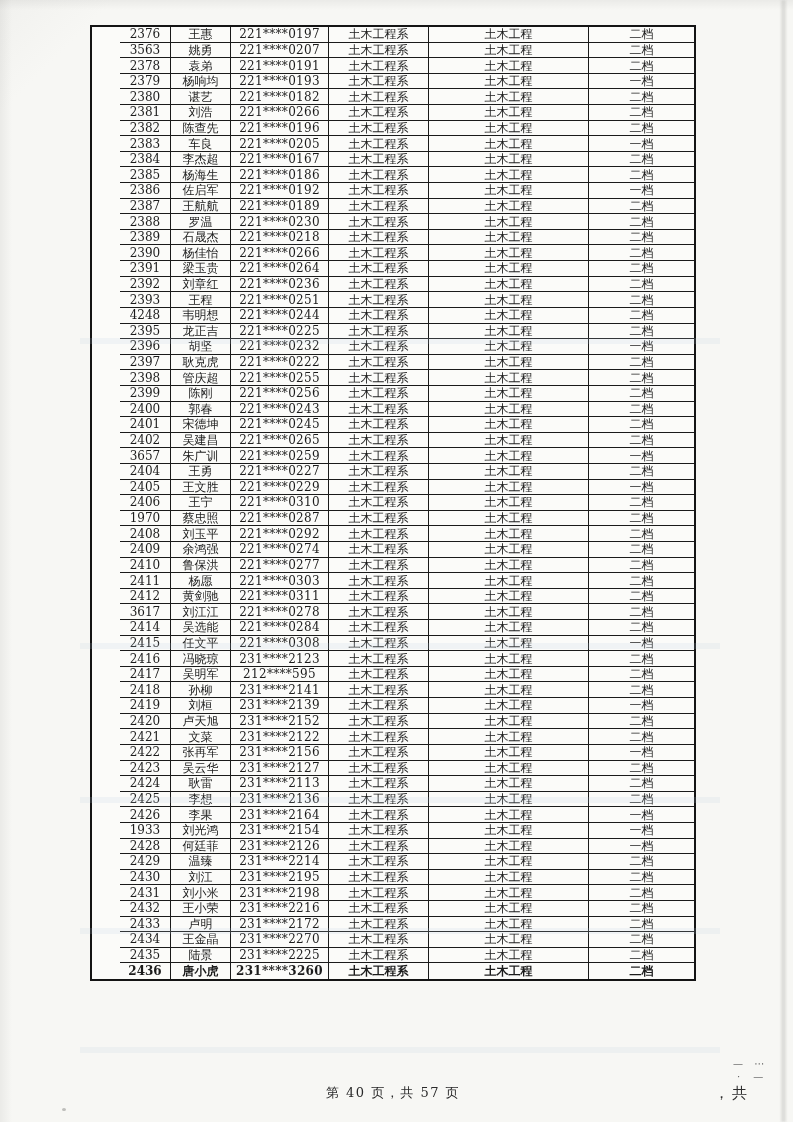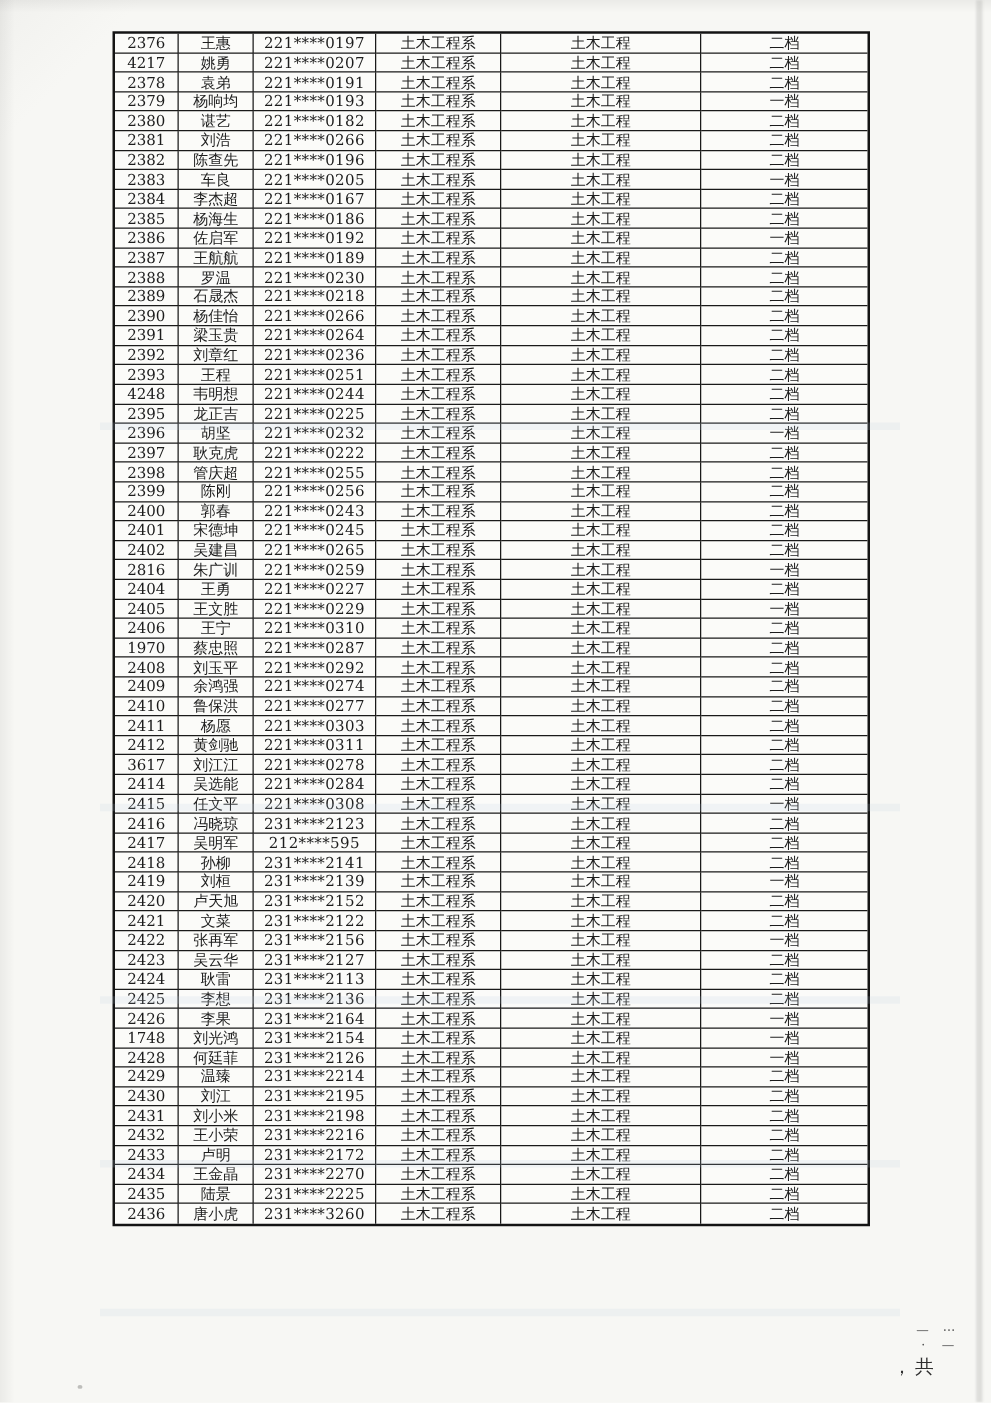--- a/index.html
+++ b/index.html
@@ -15,32 +15,33 @@
   .edge-right-band{position:absolute;right:7px;top:0;width:5px;height:100%;background:rgba(175,175,172,0.35);filter:blur(1px);}
 
   .records-table{
     position:absolute;left:90px;top:25px;width:606px;height:956px;
     display:grid;
     grid-template-columns:51px 60px 98px 100px 160px auto;
     grid-auto-rows:1fr;
     border:2px solid #141414;
     background:#fbfbf9;
     box-sizing:border-box;
+    padding-left:28px;
   }
   .row{display:contents;}
   .cell{
     border-right:1.4px solid #1a1a1a;
     border-bottom:1.4px solid #1a1a1a;
     display:flex;align-items:center;justify-content:center;
     font-size:12px;line-height:1;
     white-space:nowrap;overflow:hidden;
     color:#1c1c1c;
   }
   .cell:nth-child(6n){border-right:none;}
-  .row:last-child .cell{border-bottom:none;}
+  .row:last-child .cell{border-bottom:none;font-weight:bold;}
   .cell.code{letter-spacing:0.3px;}
 
   .streak{position:absolute;left:80px;width:640px;height:6px;background:rgba(185,205,222,0.16);pointer-events:none;}
   .streak.s1{top:338px;}
   .streak.s2{top:643px;}
   .streak.s3{top:797px;}
   .streak.s4{top:928px;}
   .streak.s5{top:1047px;}
 
   .page-footer{
@@ -57,21 +58,21 @@
 </head>
 <body>
 
 <div class="page">
   <div class="edge-top"></div>
   <div class="edge-left"></div>
   <div class="edge-right-band"></div>
 
   <div class="records-table">
       <div class="row"><div class="cell">2376</div><div class="cell">王惠</div><div class="cell code">221****0197</div><div class="cell">土木工程系</div><div class="cell">土木工程</div><div class="cell">二档</div></div>
-      <div class="row"><div class="cell">4217</div><div class="cell">姚勇</div><div class="cell code">221****0207</div><div class="cell">土木工程系</div><div class="cell">土木工程</div><div class="cell">二档</div></div>
+      <div class="row"><div class="cell">3563</div><div class="cell">姚勇</div><div class="cell code">221****0207</div><div class="cell">土木工程系</div><div class="cell">土木工程</div><div class="cell">二档</div></div>
       <div class="row"><div class="cell">2378</div><div class="cell">袁弟</div><div class="cell code">221****0191</div><div class="cell">土木工程系</div><div class="cell">土木工程</div><div class="cell">二档</div></div>
       <div class="row"><div class="cell">2379</div><div class="cell">杨响均</div><div class="cell code">221****0193</div><div class="cell">土木工程系</div><div class="cell">土木工程</div><div class="cell">一档</div></div>
       <div class="row"><div class="cell">2380</div><div class="cell">谌艺</div><div class="cell code">221****0182</div><div class="cell">土木工程系</div><div class="cell">土木工程</div><div class="cell">二档</div></div>
       <div class="row"><div class="cell">2381</div><div class="cell">刘浩</div><div class="cell code">221****0266</div><div class="cell">土木工程系</div><div class="cell">土木工程</div><div class="cell">二档</div></div>
       <div class="row"><div class="cell">2382</div><div class="cell">陈查先</div><div class="cell code">221****0196</div><div class="cell">土木工程系</div><div class="cell">土木工程</div><div class="cell">二档</div></div>
       <div class="row"><div class="cell">2383</div><div class="cell">车良</div><div class="cell code">221****0205</div><div class="cell">土木工程系</div><div class="cell">土木工程</div><div class="cell">一档</div></div>
       <div class="row"><div class="cell">2384</div><div class="cell">李杰超</div><div class="cell code">221****0167</div><div class="cell">土木工程系</div><div class="cell">土木工程</div><div class="cell">二档</div></div>
       <div class="row"><div class="cell">2385</div><div class="cell">杨海生</div><div class="cell code">221****0186</div><div class="cell">土木工程系</div><div class="cell">土木工程</div><div class="cell">二档</div></div>
       <div class="row"><div class="cell">2386</div><div class="cell">佐启军</div><div class="cell code">221****0192</div><div class="cell">土木工程系</div><div class="cell">土木工程</div><div class="cell">一档</div></div>
       <div class="row"><div class="cell">2387</div><div class="cell">王航航</div><div class="cell code">221****0189</div><div class="cell">土木工程系</div><div class="cell">土木工程</div><div class="cell">二档</div></div>
@@ -83,21 +84,21 @@
       <div class="row"><div class="cell">2393</div><div class="cell">王程</div><div class="cell code">221****0251</div><div class="cell">土木工程系</div><div class="cell">土木工程</div><div class="cell">二档</div></div>
       <div class="row"><div class="cell">4248</div><div class="cell">韦明想</div><div class="cell code">221****0244</div><div class="cell">土木工程系</div><div class="cell">土木工程</div><div class="cell">二档</div></div>
       <div class="row"><div class="cell">2395</div><div class="cell">龙正吉</div><div class="cell code">221****0225</div><div class="cell">土木工程系</div><div class="cell">土木工程</div><div class="cell">二档</div></div>
       <div class="row"><div class="cell">2396</div><div class="cell">胡坚</div><div class="cell code">221****0232</div><div class="cell">土木工程系</div><div class="cell">土木工程</div><div class="cell">一档</div></div>
       <div class="row"><div class="cell">2397</div><div class="cell">耿克虎</div><div class="cell code">221****0222</div><div class="cell">土木工程系</div><div class="cell">土木工程</div><div class="cell">二档</div></div>
       <div class="row"><div class="cell">2398</div><div class="cell">管庆超</div><div class="cell code">221****0255</div><div class="cell">土木工程系</div><div class="cell">土木工程</div><div class="cell">二档</div></div>
       <div class="row"><div class="cell">2399</div><div class="cell">陈刚</div><div class="cell code">221****0256</div><div class="cell">土木工程系</div><div class="cell">土木工程</div><div class="cell">二档</div></div>
       <div class="row"><div class="cell">2400</div><div class="cell">郭春</div><div class="cell code">221****0243</div><div class="cell">土木工程系</div><div class="cell">土木工程</div><div class="cell">二档</div></div>
       <div class="row"><div class="cell">2401</div><div class="cell">宋德坤</div><div class="cell code">221****0245</div><div class="cell">土木工程系</div><div class="cell">土木工程</div><div class="cell">二档</div></div>
       <div class="row"><div class="cell">2402</div><div class="cell">吴建昌</div><div class="cell code">221****0265</div><div class="cell">土木工程系</div><div class="cell">土木工程</div><div class="cell">二档</div></div>
-      <div class="row"><div class="cell">2816</div><div class="cell">朱广训</div><div class="cell code">221****0259</div><div class="cell">土木工程系</div><div class="cell">土木工程</div><div class="cell">一档</div></div>
+      <div class="row"><div class="cell">3657</div><div class="cell">朱广训</div><div class="cell code">221****0259</div><div class="cell">土木工程系</div><div class="cell">土木工程</div><div class="cell">一档</div></div>
       <div class="row"><div class="cell">2404</div><div class="cell">王勇</div><div class="cell code">221****0227</div><div class="cell">土木工程系</div><div class="cell">土木工程</div><div class="cell">二档</div></div>
       <div class="row"><div class="cell">2405</div><div class="cell">王文胜</div><div class="cell code">221****0229</div><div class="cell">土木工程系</div><div class="cell">土木工程</div><div class="cell">一档</div></div>
       <div class="row"><div class="cell">2406</div><div class="cell">王宁</div><div class="cell code">221****0310</div><div class="cell">土木工程系</div><div class="cell">土木工程</div><div class="cell">二档</div></div>
       <div class="row"><div class="cell">1970</div><div class="cell">蔡忠照</div><div class="cell code">221****0287</div><div class="cell">土木工程系</div><div class="cell">土木工程</div><div class="cell">二档</div></div>
       <div class="row"><div class="cell">2408</div><div class="cell">刘玉平</div><div class="cell code">221****0292</div><div class="cell">土木工程系</div><div class="cell">土木工程</div><div class="cell">二档</div></div>
       <div class="row"><div class="cell">2409</div><div class="cell">余鸿强</div><div class="cell code">221****0274</div><div class="cell">土木工程系</div><div class="cell">土木工程</div><div class="cell">二档</div></div>
       <div class="row"><div class="cell">2410</div><div class="cell">鲁保洪</div><div class="cell code">221****0277</div><div class="cell">土木工程系</div><div class="cell">土木工程</div><div class="cell">二档</div></div>
       <div class="row"><div class="cell">2411</div><div class="cell">杨愿</div><div class="cell code">221****0303</div><div class="cell">土木工程系</div><div class="cell">土木工程</div><div class="cell">二档</div></div>
       <div class="row"><div class="cell">2412</div><div class="cell">黄剑驰</div><div class="cell code">221****0311</div><div class="cell">土木工程系</div><div class="cell">土木工程</div><div class="cell">二档</div></div>
       <div class="row"><div class="cell">3617</div><div class="cell">刘江江</div><div class="cell code">221****0278</div><div class="cell">土木工程系</div><div class="cell">土木工程</div><div class="cell">二档</div></div>
@@ -107,36 +108,37 @@
       <div class="row"><div class="cell">2417</div><div class="cell">吴明军</div><div class="cell code">212****595</div><div class="cell">土木工程系</div><div class="cell">土木工程</div><div class="cell">二档</div></div>
       <div class="row"><div class="cell">2418</div><div class="cell">孙柳</div><div class="cell code">231****2141</div><div class="cell">土木工程系</div><div class="cell">土木工程</div><div class="cell">二档</div></div>
       <div class="row"><div class="cell">2419</div><div class="cell">刘桓</div><div class="cell code">231****2139</div><div class="cell">土木工程系</div><div class="cell">土木工程</div><div class="cell">一档</div></div>
       <div class="row"><div class="cell">2420</div><div class="cell">卢天旭</div><div class="cell code">231****2152</div><div class="cell">土木工程系</div><div class="cell">土木工程</div><div class="cell">二档</div></div>
       <div class="row"><div class="cell">2421</div><div class="cell">文菜</div><div class="cell code">231****2122</div><div class="cell">土木工程系</div><div class="cell">土木工程</div><div class="cell">二档</div></div>
       <div class="row"><div class="cell">2422</div><div class="cell">张再军</div><div class="cell code">231****2156</div><div class="cell">土木工程系</div><div class="cell">土木工程</div><div class="cell">一档</div></div>
       <div class="row"><div class="cell">2423</div><div class="cell">吴云华</div><div class="cell code">231****2127</div><div class="cell">土木工程系</div><div class="cell">土木工程</div><div class="cell">二档</div></div>
       <div class="row"><div class="cell">2424</div><div class="cell">耿雷</div><div class="cell code">231****2113</div><div class="cell">土木工程系</div><div class="cell">土木工程</div><div class="cell">二档</div></div>
       <div class="row"><div class="cell">2425</div><div class="cell">李想</div><div class="cell code">231****2136</div><div class="cell">土木工程系</div><div class="cell">土木工程</div><div class="cell">二档</div></div>
       <div class="row"><div class="cell">2426</div><div class="cell">李果</div><div class="cell code">231****2164</div><div class="cell">土木工程系</div><div class="cell">土木工程</div><div class="cell">一档</div></div>
-      <div class="row"><div class="cell">1748</div><div class="cell">刘光鸿</div><div class="cell code">231****2154</div><div class="cell">土木工程系</div><div class="cell">土木工程</div><div class="cell">一档</div></div>
+      <div class="row"><div class="cell">1933</div><div class="cell">刘光鸿</div><div class="cell code">231****2154</div><div class="cell">土木工程系</div><div class="cell">土木工程</div><div class="cell">一档</div></div>
       <div class="row"><div class="cell">2428</div><div class="cell">何廷菲</div><div class="cell code">231****2126</div><div class="cell">土木工程系</div><div class="cell">土木工程</div><div class="cell">一档</div></div>
       <div class="row"><div class="cell">2429</div><div class="cell">温臻</div><div class="cell code">231****2214</div><div class="cell">土木工程系</div><div class="cell">土木工程</div><div class="cell">二档</div></div>
       <div class="row"><div class="cell">2430</div><div class="cell">刘江</div><div class="cell code">231****2195</div><div class="cell">土木工程系</div><div class="cell">土木工程</div><div class="cell">二档</div></div>
       <div class="row"><div class="cell">2431</div><div class="cell">刘小米</div><div class="cell code">231****2198</div><div class="cell">土木工程系</div><div class="cell">土木工程</div><div class="cell">二档</div></div>
       <div class="row"><div class="cell">2432</div><div class="cell">王小荣</div><div class="cell code">231****2216</div><div class="cell">土木工程系</div><div class="cell">土木工程</div><div class="cell">二档</div></div>
       <div class="row"><div class="cell">2433</div><div class="cell">卢明</div><div class="cell code">231****2172</div><div class="cell">土木工程系</div><div class="cell">土木工程</div><div class="cell">二档</div></div>
       <div class="row"><div class="cell">2434</div><div class="cell">王金晶</div><div class="cell code">231****2270</div><div class="cell">土木工程系</div><div class="cell">土木工程</div><div class="cell">二档</div></div>
       <div class="row"><div class="cell">2435</div><div class="cell">陆景</div><div class="cell code">231****2225</div><div class="cell">土木工程系</div><div class="cell">土木工程</div><div class="cell">二档</div></div>
       <div class="row"><div class="cell">2436</div><div class="cell">唐小虎</div><div class="cell code">231****3260</div><div class="cell">土木工程系</div><div class="cell">土木工程</div><div class="cell">二档</div></div>
     </div>
 
   <div class="streak s1"></div>
   <div class="streak s2"></div>
   <div class="streak s3"></div>
   <div class="streak s4"></div>
   <div class="streak s5"></div>
 
+  <div class="page-footer">第 40 页，共 57 页</div>
 
   <div class="artifact dashes1">— ⋯</div>
   <div class="artifact dashes2">· —</div>
   <div class="artifact edge-text">，共</div>
   <div class="speck"></div>
 </div>
 
 </body></html>

